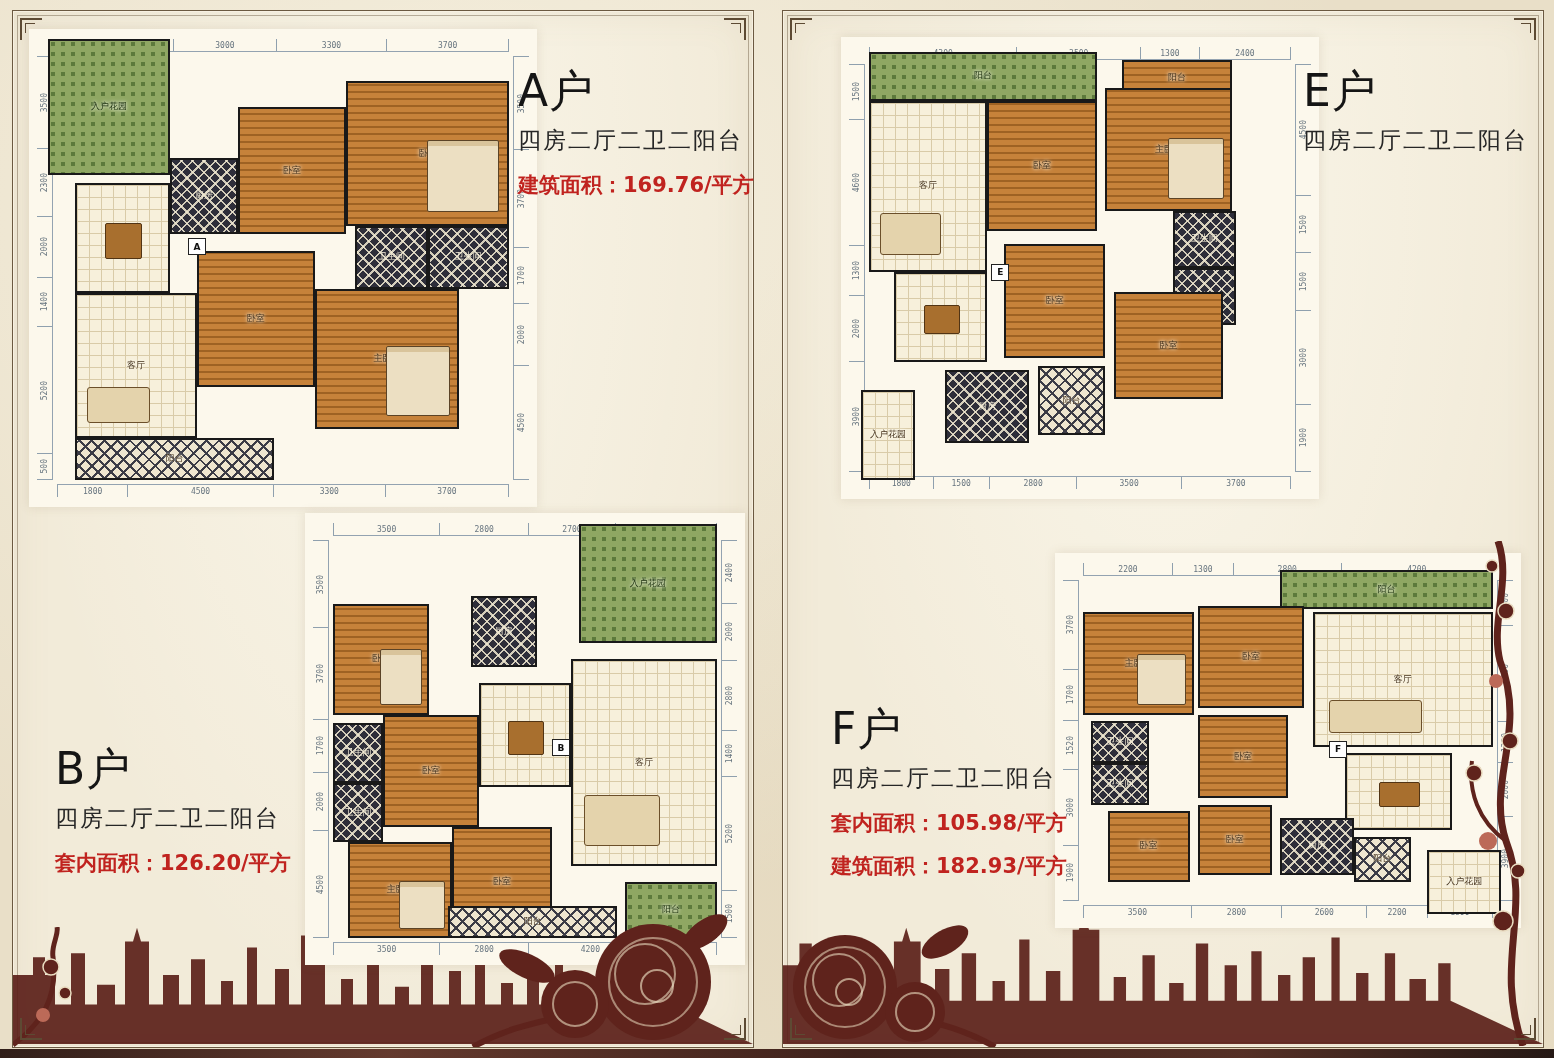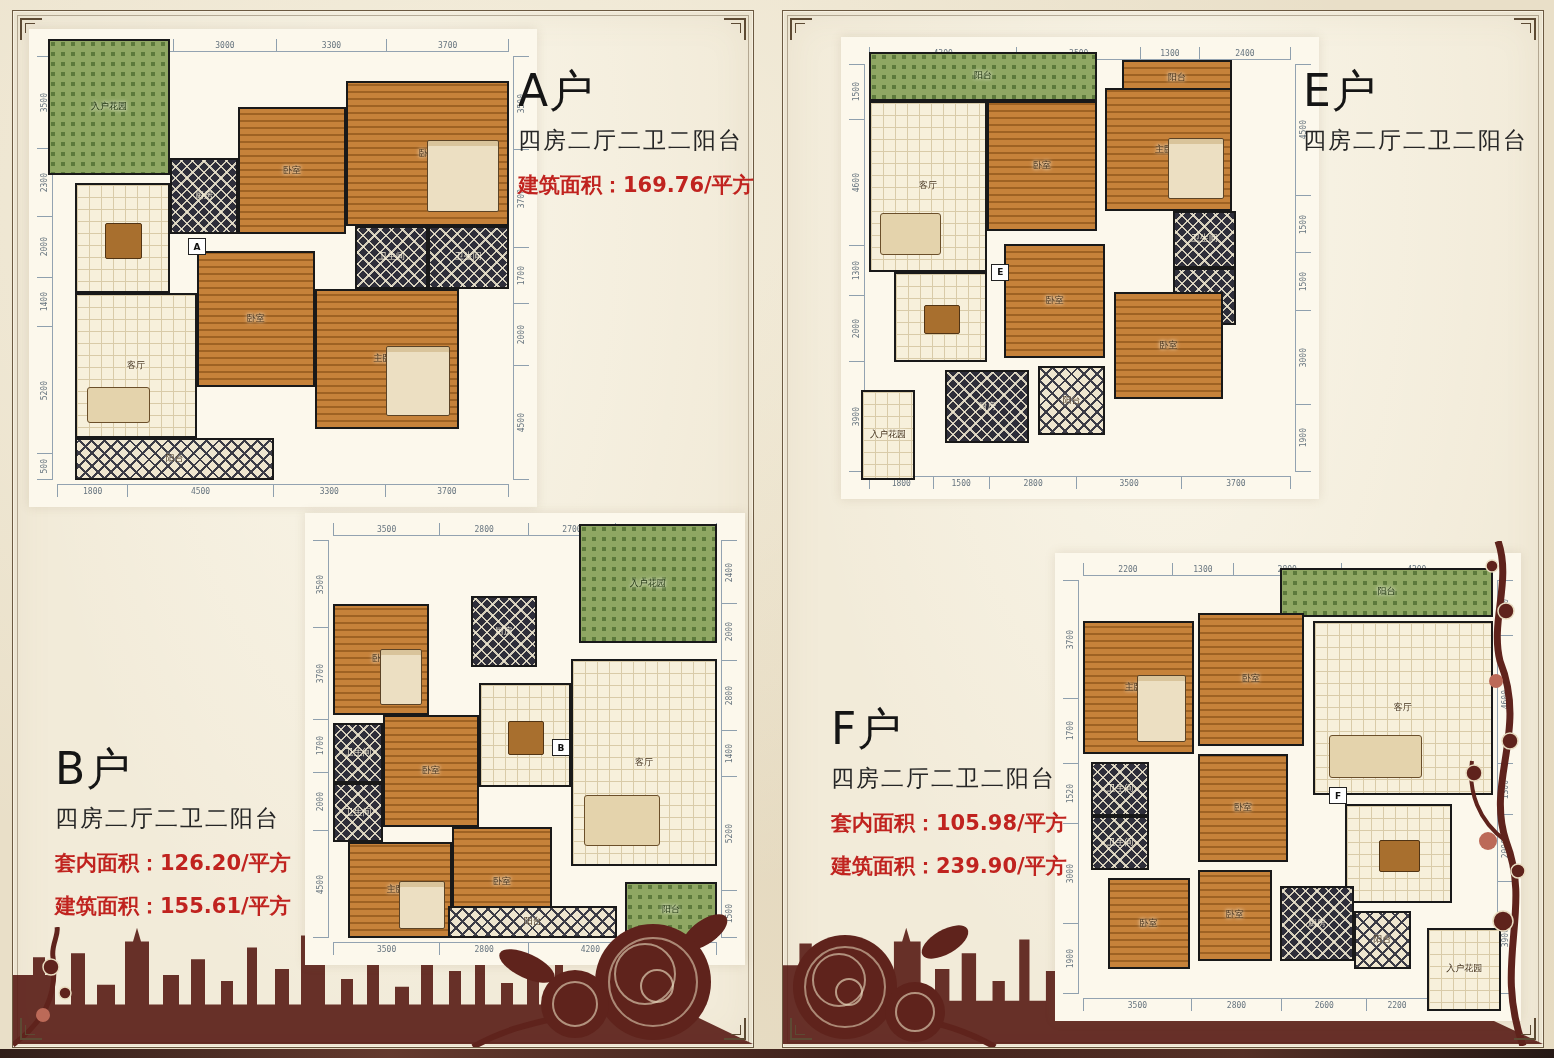--- a/index.html
+++ b/index.html
@@ -285,21 +285,20 @@
         <span class="seg" style="flex-grow: 1800;">
           <i>1800</i>
         </span>
       </div>
   </div>
 
   <div class="info" style="left:42px;top:736px;width:290px">
     <div class="unit-title">B户</div>
     <div class="unit-sub">四房二厅二卫二阳台</div>
     <div class="area-line" style="color:#c0231f"><span>套内面积：</span><span>126.20/平方</span></div>
-    <div class="area-line" style="color:#c0231f"><span>建筑面积：</span><span>155.61/平方</span></div>
   </div>
 </div>
 
 <div class="panel right">
   <div class="corner tl"></div>
   <div class="corner tr"></div>
   <div class="corner bl"></div>
   <div class="corner br"></div>
 
   <svg class="skyline" viewBox="0 0 740 140" preserveAspectRatio="none">
@@ -412,21 +411,21 @@
           <i>3700</i>
         </span>
       </div>
   </div>
 
   <div class="info" style="left:520px;top:58px;width:235px">
     <div class="unit-title">E户</div>
     <div class="unit-sub">四房二厅二卫二阳台</div>
   </div>
 
-  <div class="sheet" style="left:272px;top:542px;width:466px;height:468px">
+  <div class="sheet" style="left:272px;top:542px;width:466px;height:375px">
     <div class="hdims top">
         <span class="seg" style="flex-grow: 2200;">
           <i>2200</i>
         </span>
         <span class="seg" style="flex-grow: 1300;">
           <i>1300</i>
         </span>
         <span class="seg" style="flex-grow: 2800;">
           <i>2800</i>
         </span>
@@ -500,17 +499,17 @@
         <span class="seg" style="flex-grow: 1800;">
           <i>1800</i>
         </span>
       </div>
   </div>
 
   <div class="info" style="left:48px;top:696px;width:290px">
     <div class="unit-title">F户</div>
     <div class="unit-sub">四房二厅二卫二阳台</div>
     <div class="area-line" style="color:#c0231f"><span>套内面积：</span><span>105.98/平方</span></div>
-    <div class="area-line" style="color:#c0231f"><span>建筑面积：</span><span>239.90/平方</span></div>
+    <div class="area-line" style="color:#c0231f"><span>建筑面积：</span><span>182.93/平方</span></div>
   </div>
 </div>
 
 <div class="photo-edge"></div>
 
 </body></html>

